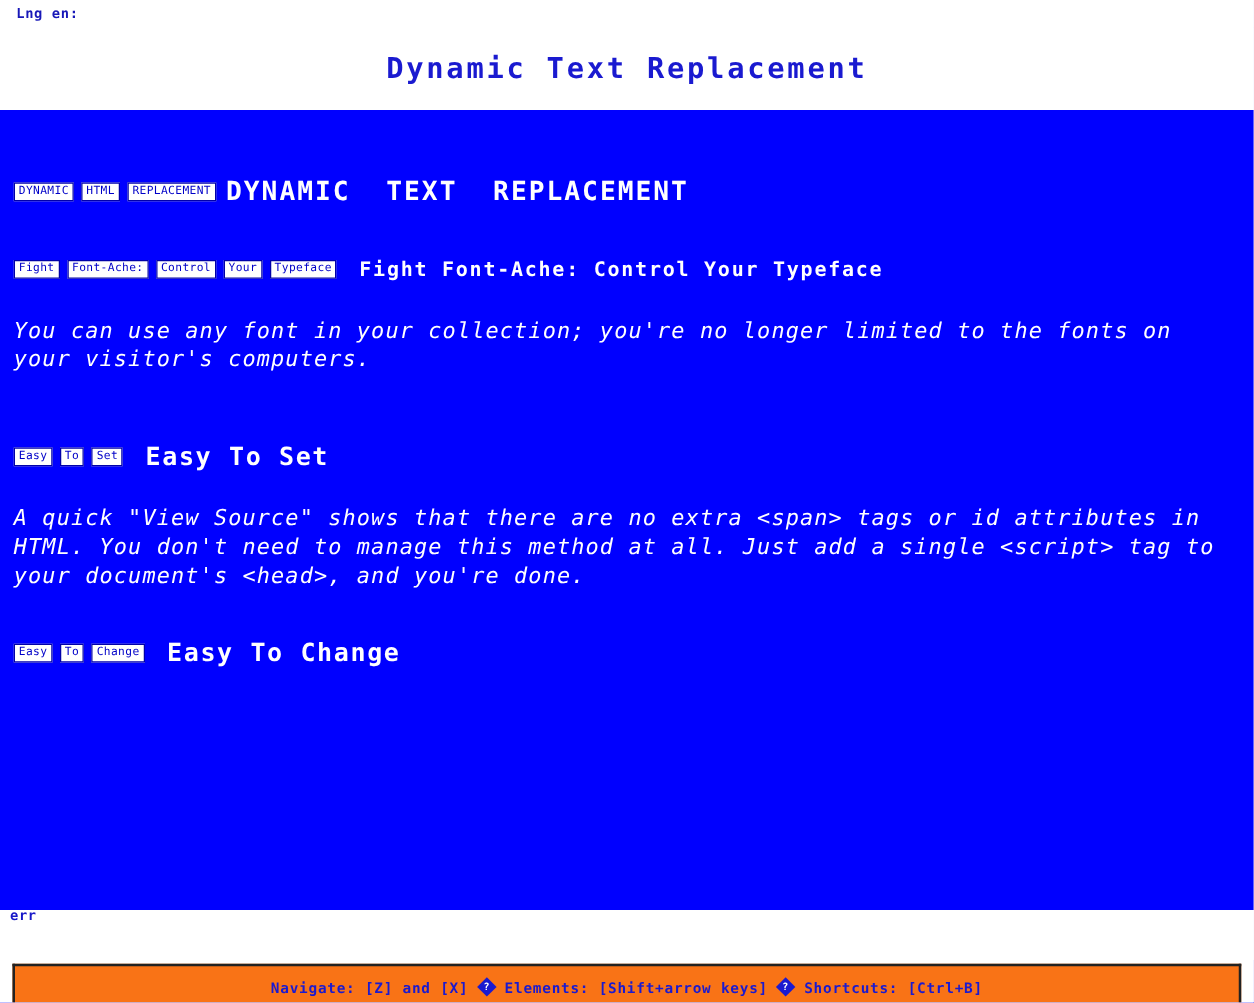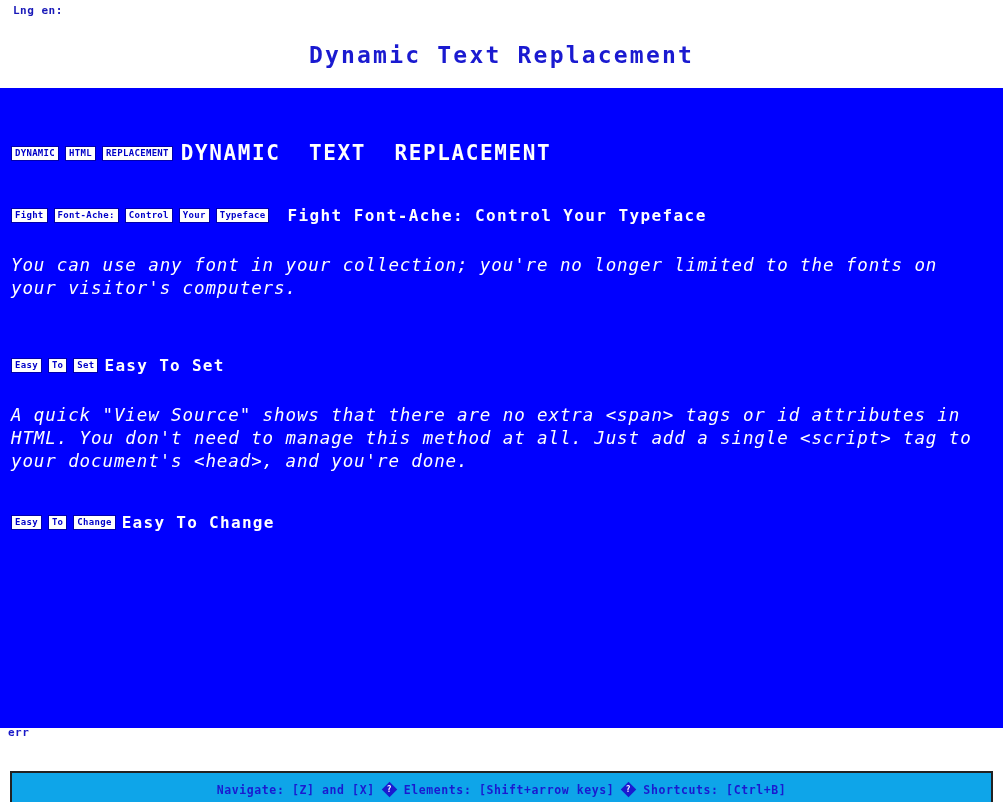--- a/index.html
+++ b/index.html
@@ -80,21 +80,21 @@
     align-items: center;
     white-space: nowrap;
     height: 26px;
   }
   .alt-box {
     display: inline-block;
     background: #ffffff;
     color: #0000c8;
     border: 1px solid #0000aa;
     font-size: 9px;
-    font-weight: bold;
+    font-weight: normal;
     line-height: 11px;
     padding: 1px 3px 1px 3px;
     margin-right: 6px;
     letter-spacing: 0.3px;
     box-sizing: border-box;
     vertical-align: middle;
   }
   .heading-text {
     color: #ffffff;
     font-weight: bold;
@@ -104,23 +104,23 @@
     font-size: 21px;
     letter-spacing: 1.6px;
     margin-left: 2px;
   }
   .h2-text {
     font-size: 16px;
     letter-spacing: 1.4px;
     margin-left: 12px;
   }
   .h3-text {
-    font-size: 16px;
+    font-size: 20px;
     letter-spacing: 1.3px;
-    margin-left: 0;
+    margin-left: 12px;
   }
 
   .body-para {
     color: #ffffff;
     font-size: 17.5px;
     line-height: 23px;
     letter-spacing: 0.9px;
     white-space: pre-wrap;
     word-break: normal;
     font-style: italic;
@@ -151,21 +151,21 @@
 
   
   .hint-box {
     position: absolute;
     left: 10px;
     top: 771px;
     width: 983px;
     height: 31px;
     border: 2px solid #222222;
     border-bottom: none;
-    background: #0ea5e9;
+    background: #f97316;
     box-sizing: border-box;
     display: flex;
     align-items: center;
     justify-content: center;
   }
   .hint-inner {
     display: flex;
     align-items: center;
     white-space: nowrap;
     color: #1a1ad0;

